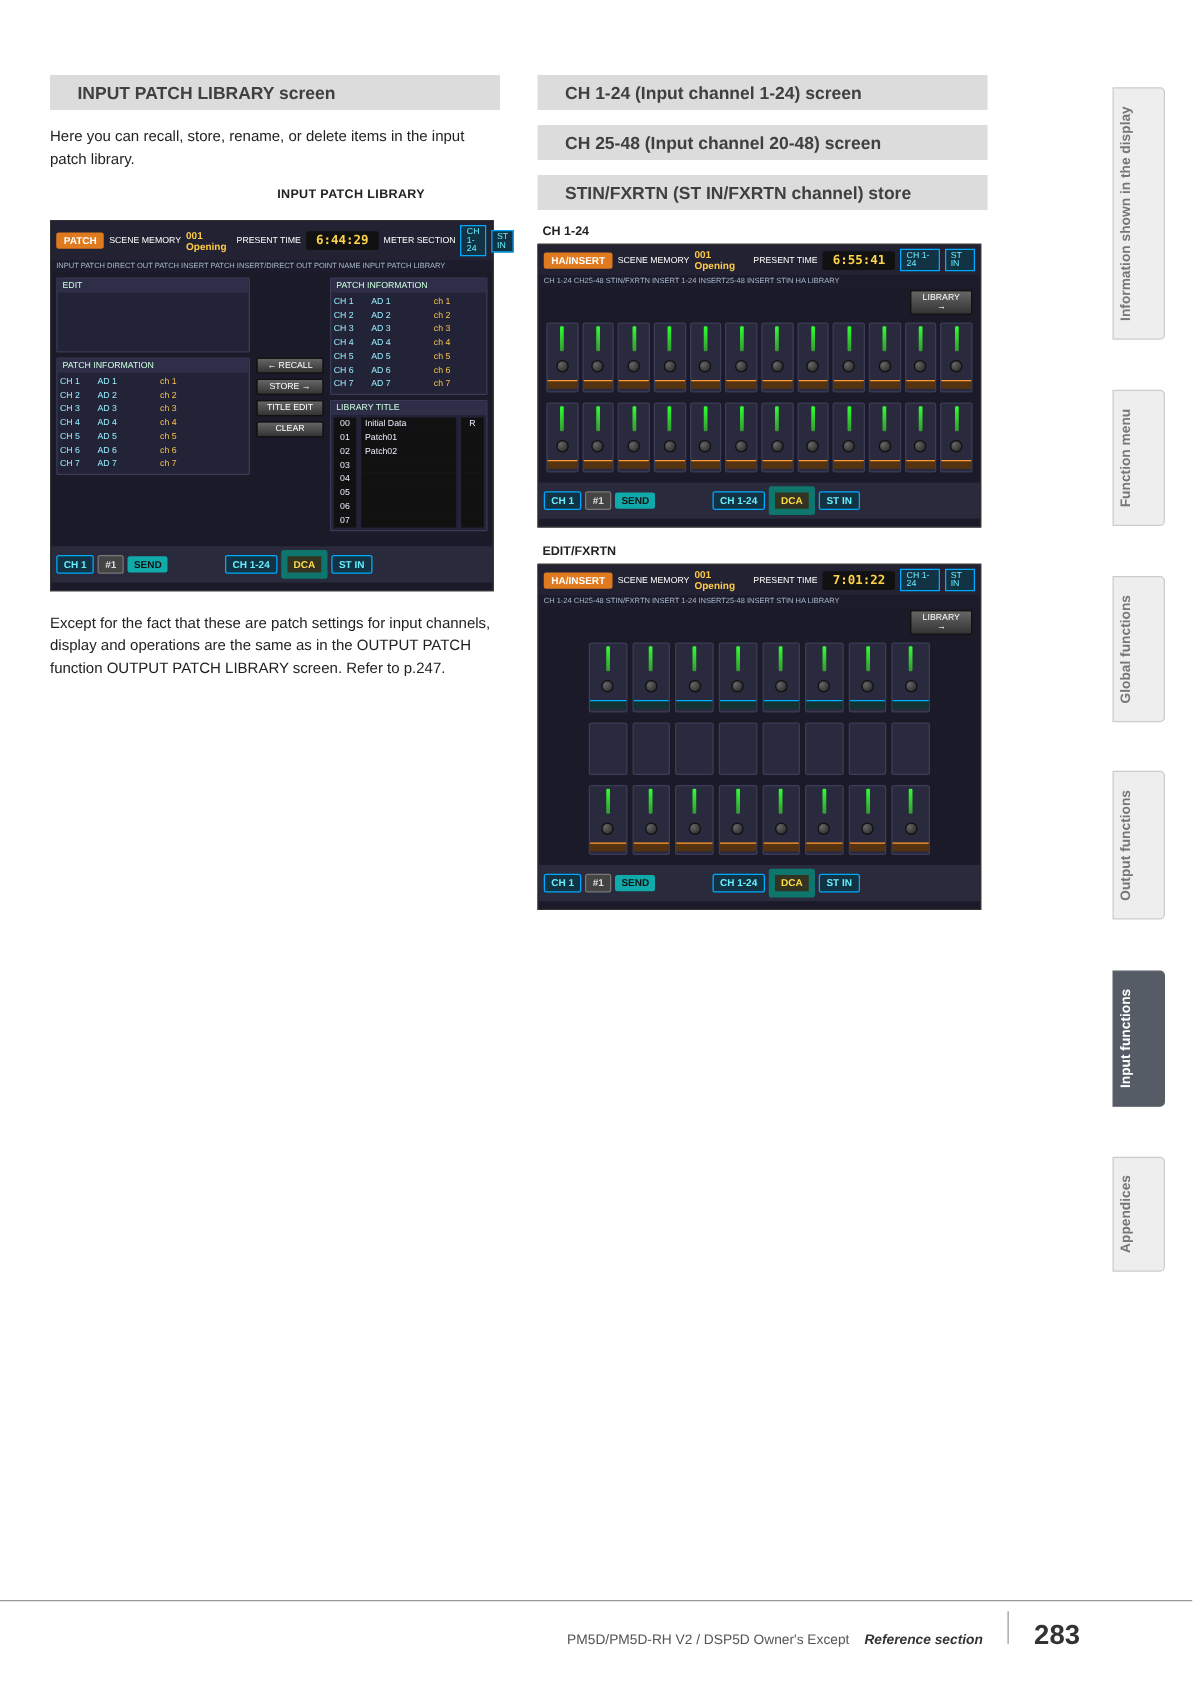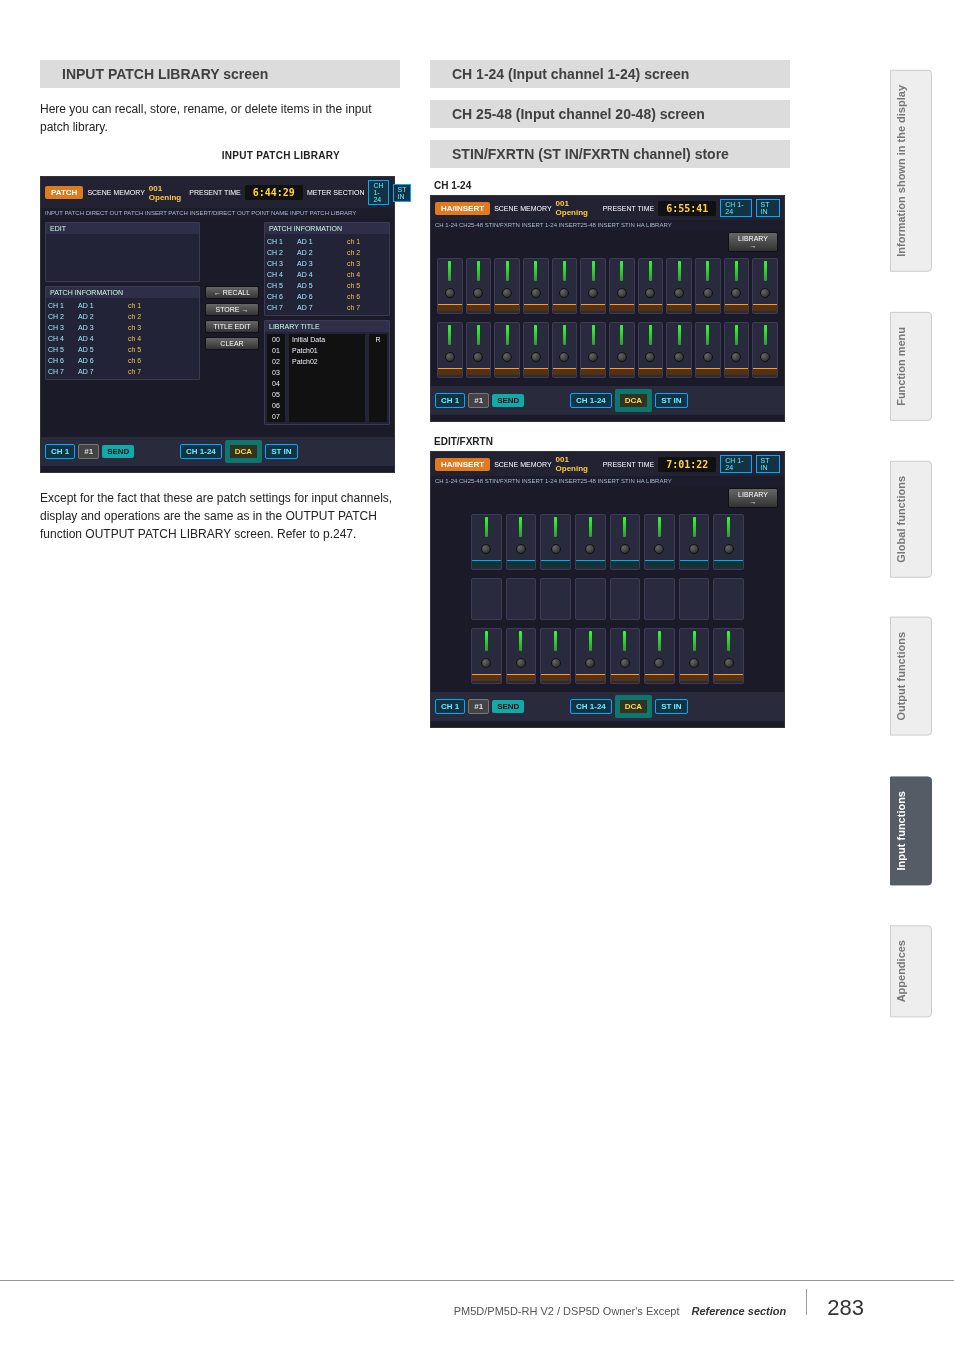--- a/index.html
+++ b/index.html
@@ -254,21 +254,21 @@
     padding-top: 8px;
     display: flex;
     justify-content: flex-end;
     align-items: baseline;
     gap: 12px;
     padding-right: 90px;
     font-size: 11px;
     color: #555;
   }
   .footer .ref { font-style: italic; font-weight: bold; color:#333; }
-  .footer .pg { font-size: 22px; font-weight: normal; color:#333; }
+  .footer .pg { font-size: 22px; font-weight: bold; color:#333; }
   .footer .bar {
     width: 1px; height: 26px; background:#999; margin: 0 8px;
   }
 </style>
 </head>
 <body>
 
 <div class="content">
 
   <div class="col-left">

